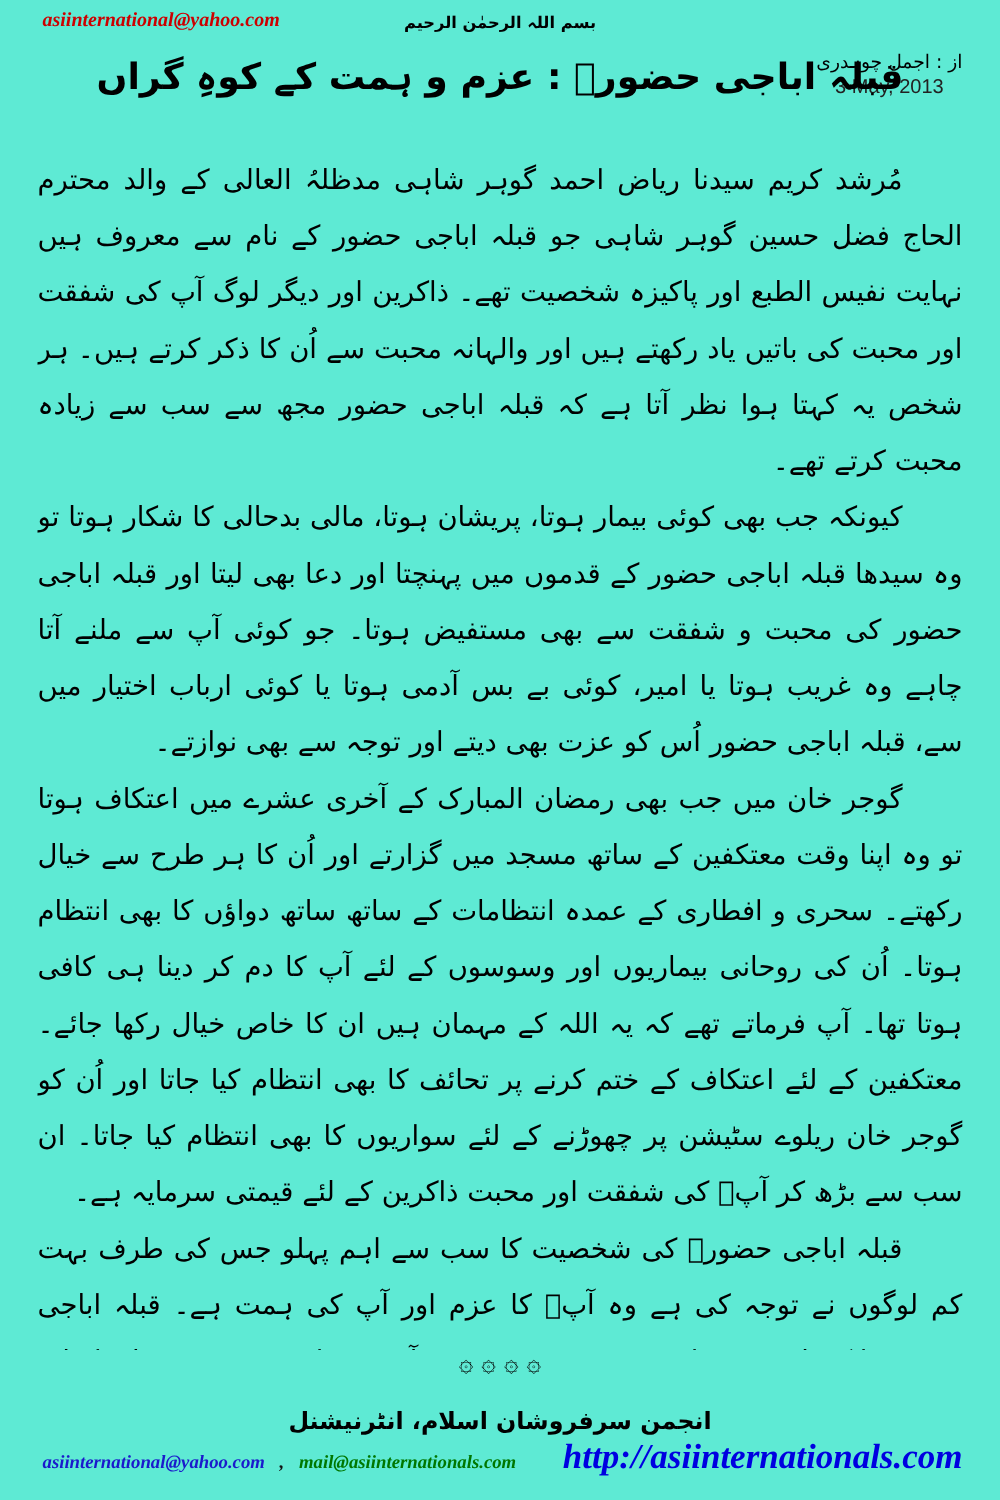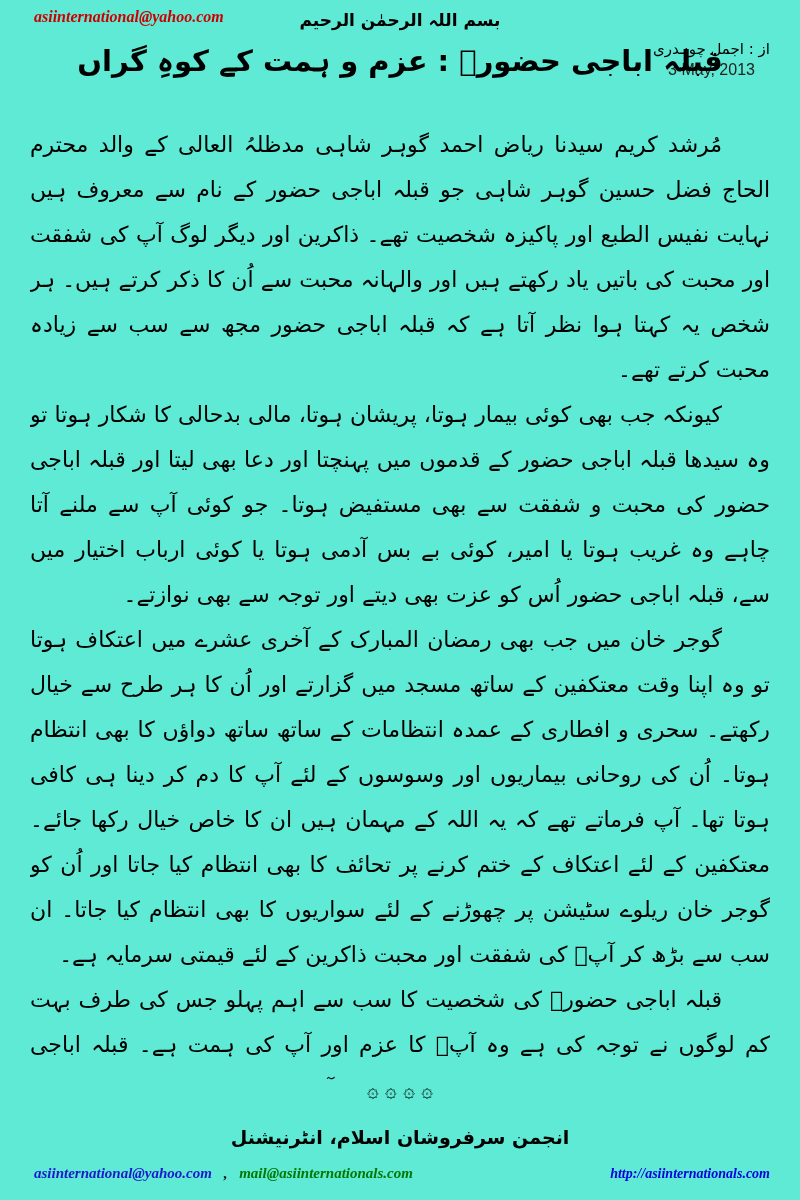--- a/index.html
+++ b/index.html
@@ -15,21 +15,21 @@
   
   .top-row{position:absolute;top:6px;left:0;width:100%;height:30px;}
   .email-top{
     position:absolute;left:34px;top:2px;
     font-family:"Liberation Serif","DejaVu Serif",serif;
     font-style:italic;font-weight:bold;font-size:16px;
     color:var(--top_email,#cc0000);
   }
   .bismillah{
     position:absolute;left:0;right:0;top:4px;text-align:center;
-    font-size:17px;font-weight:bold;direction:rtl;
+    font-size:13px;font-weight:bold;direction:rtl;
   }
   .title-row{position:absolute;top:38px;left:0;width:100%;height:80px;}
   .byline-block{position:absolute;right:30px;top:2px;text-align:right;}
   .byline{font-size:15px;direction:rtl;}
   .date{font-family:"Liberation Sans","DejaVu Sans",sans-serif;font-size:16px;color:#222;margin-top:3px;text-align:center;}
   .doc-title{
     position:absolute;left:0;right:0;top:6px;text-align:center;
     font-size:29px;font-weight:bold;direction:rtl;
     letter-spacing:-1px;
   }
@@ -55,21 +55,21 @@
   .bottom-row{
     position:absolute;left:34px;right:30px;bottom:18px;
     display:flex;justify-content:space-between;align-items:baseline;
     font-family:"Liberation Serif","DejaVu Serif",serif;
     font-style:italic;font-weight:bold;
   }
   .bottom-left{font-size:15px;}
   .email1{color:var(--footer_email1,#1a1acc);}
   .comma{color:#111;margin:0 8px;font-size:15px;}
   .email2{color:var(--footer_email2,#007700);font-style:italic;}
-  .website{font-size:14px;color:var(--website,#0000e0);}
+  .website{font-size:28px;color:var(--website,#0000e0);}
 </style>
 </head>
 <body>
 
 <div class="page">
 
   <div class="top-row">
     <span class="email-top">asiinternational@yahoo.com</span>
     <span class="bismillah">بسم اللہ الرحمٰن الرحیم</span>
   </div>

